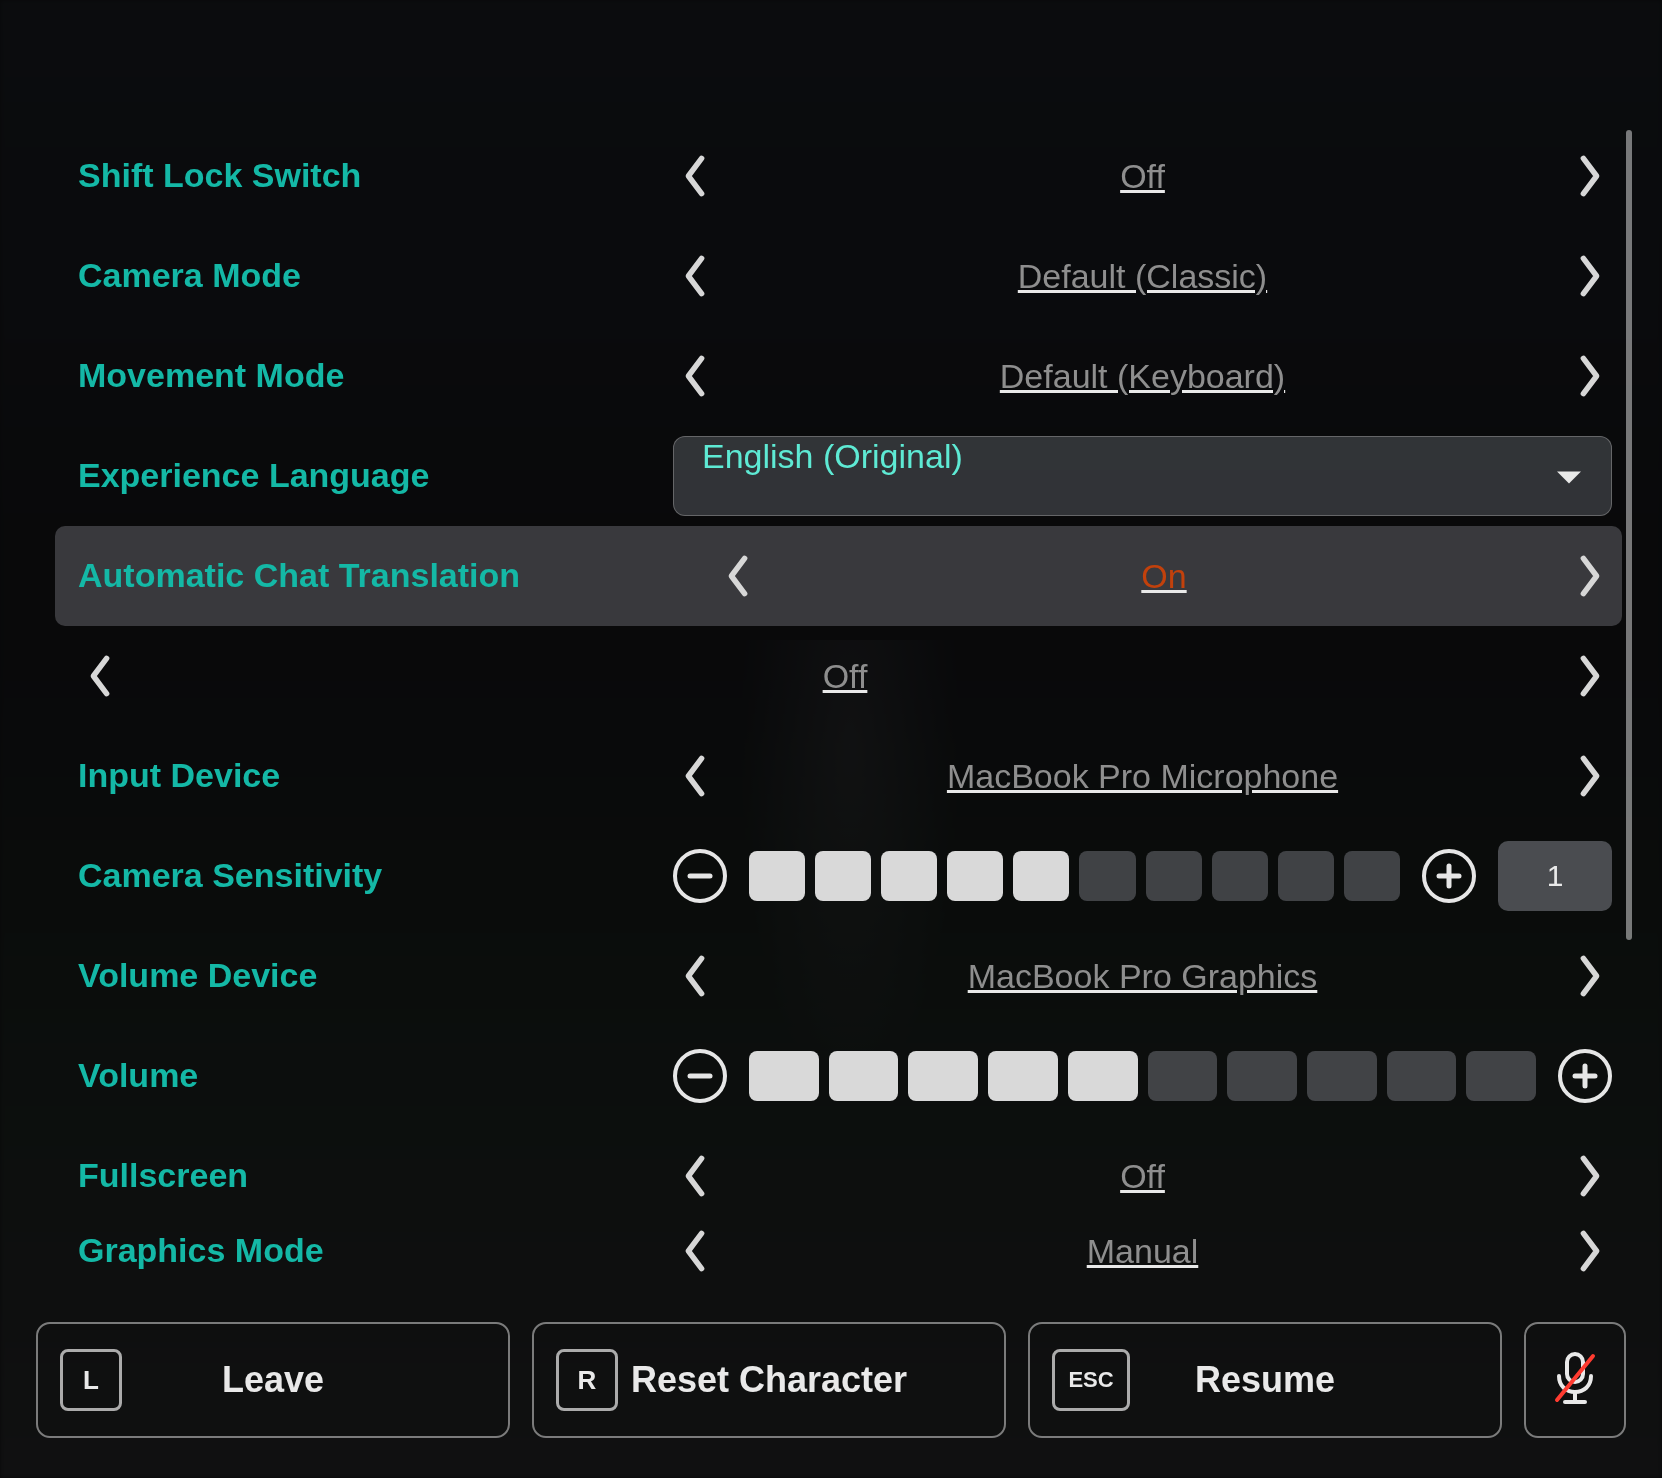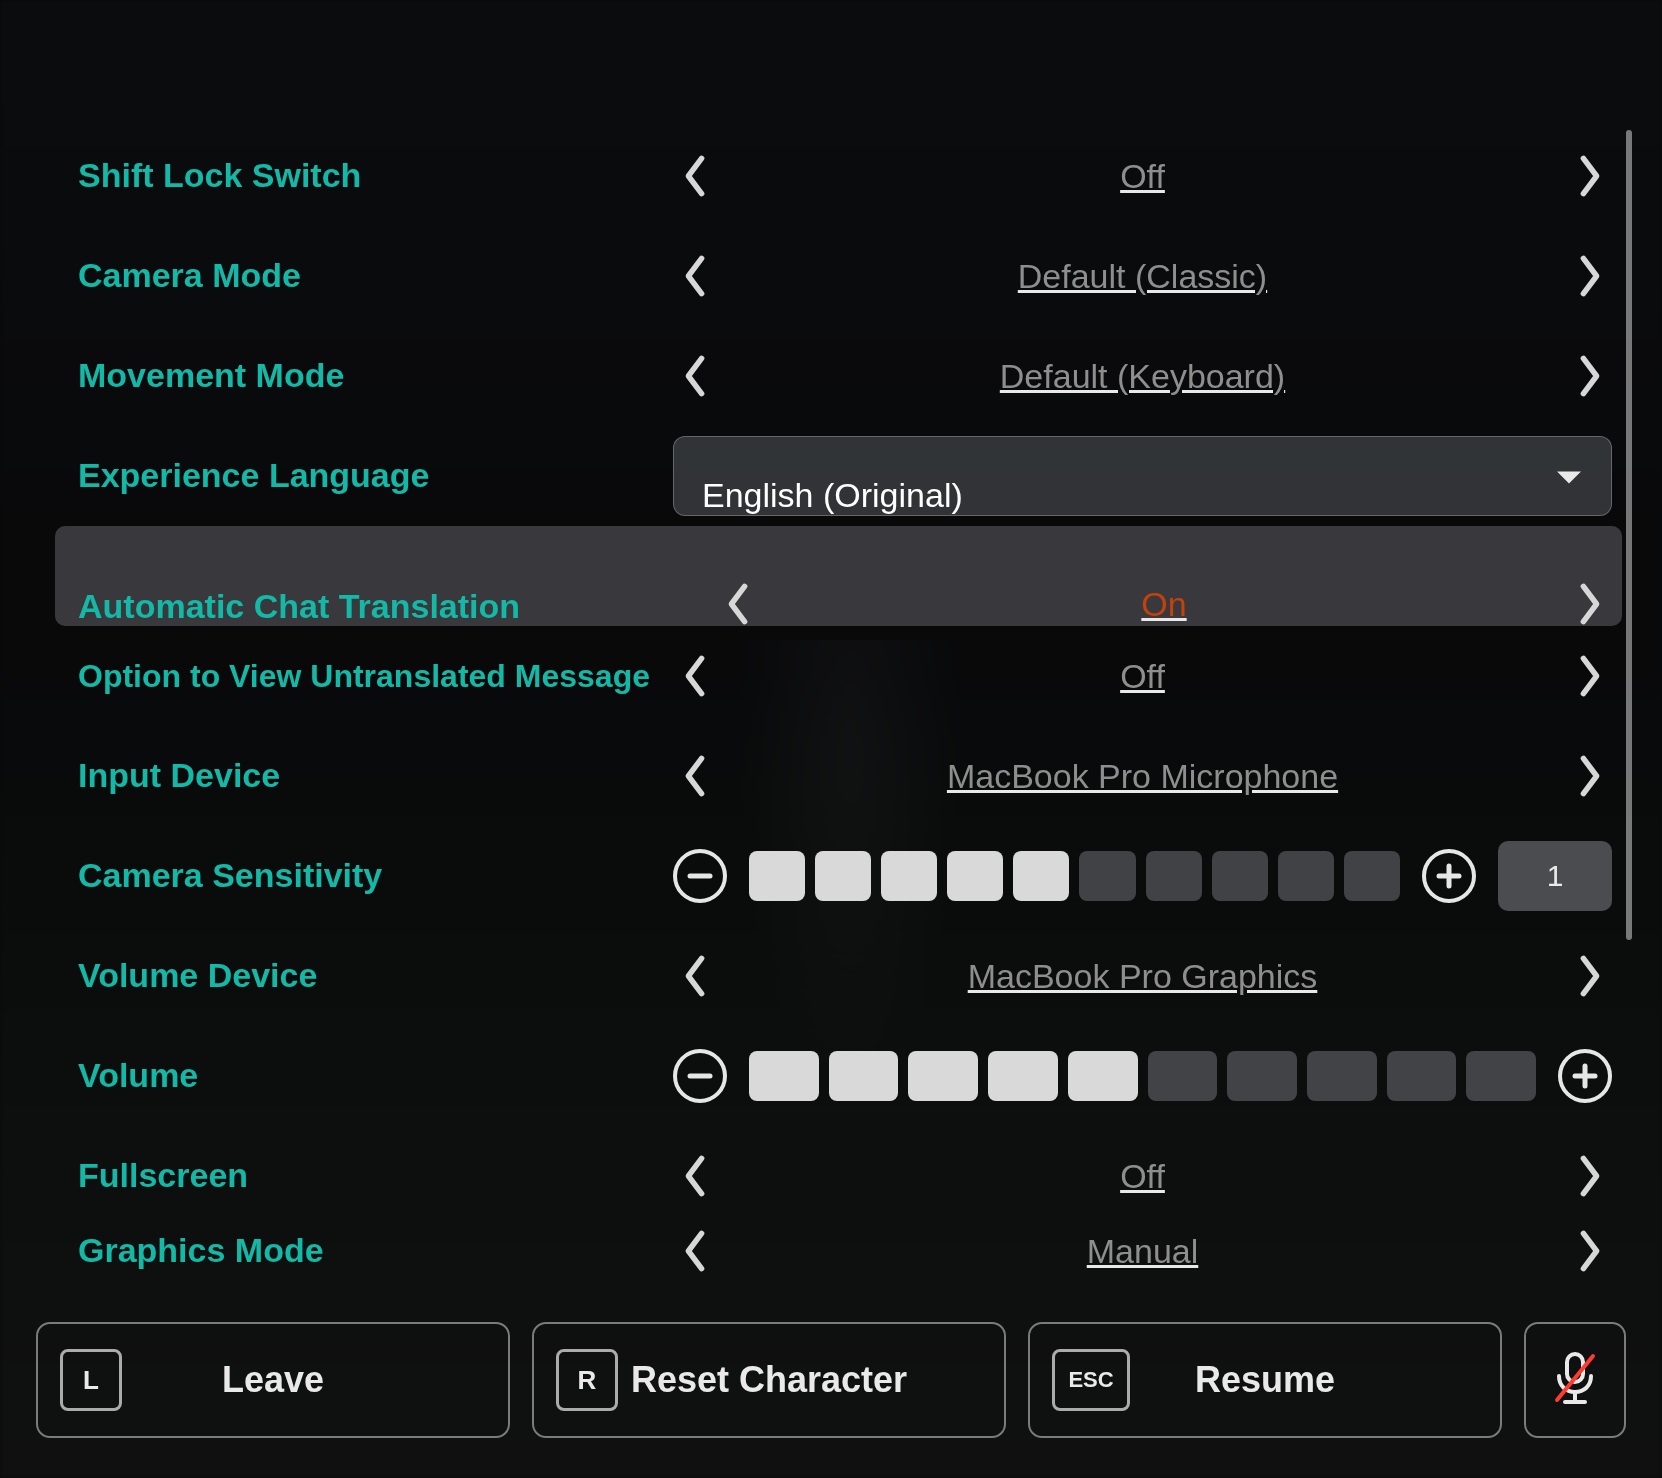--- a/index.html
+++ b/index.html
@@ -90,21 +90,20 @@
     align-items: center;
     height: 100px;
     padding-left: 78px;
     padding-right: 10px;
   }
   .row.highlight {
     background: rgba(90,90,95,0.6);
     border-radius: 10px;
     margin-left: 55px;
     padding-left: 23px;
-    align-items: flex-end;
   }
   .row .label {
     width: 595px;
     font-size: 34px;
     font-weight: 600;
     color: #14b8a6;
     line-height: 1.15;
   }
   .row.highlight .label { width: 638px; }
   .row.twoline .label { font-size: 32px; }
@@ -130,23 +129,23 @@
   }
   .sel-val.bright { color: #c2410c; }
 
   .dropdown {
     flex: 1;
     height: 80px;
     border: 1px solid rgba(255,255,255,0.25);
     border-radius: 12px;
     background: rgba(60,62,66,0.8);
     display: flex;
-    align-items: flex-end;
+    align-items: flex-start;
     padding: 0 28px;
-    color: #ffffff;
+    color: #5eead4;
     font-size: 34px;
     cursor: pointer;
     position: relative;
   }
   .dropdown .dd-caret {
     position: absolute; right: 28px; top: 50%; transform: translateY(-50%);
   }
   .dd-caret svg { width: 28px; height: 18px; fill: #e9e9e9; }
 
   .slider {
@@ -363,21 +362,20 @@
         <div class="sel-val bright">On</div>
         <div class="chev">
             <svg viewBox="0 0 24 40">
               <path d="M6 4 L18 20 L6 36"></path>
             </svg>
           </div>
       </div>
     </div>
 
     <div class="row twoline">
-      <div class="label">Option to View Untranslated Message</div>
       <div class="selector">
         <div class="chev">
             <svg viewBox="0 0 24 40">
               <path d="M18 4 L6 20 L18 36"></path>
             </svg>
           </div>
         <div class="sel-val">Off</div>
         <div class="chev">
             <svg viewBox="0 0 24 40">
               <path d="M6 4 L18 20 L6 36"></path>

